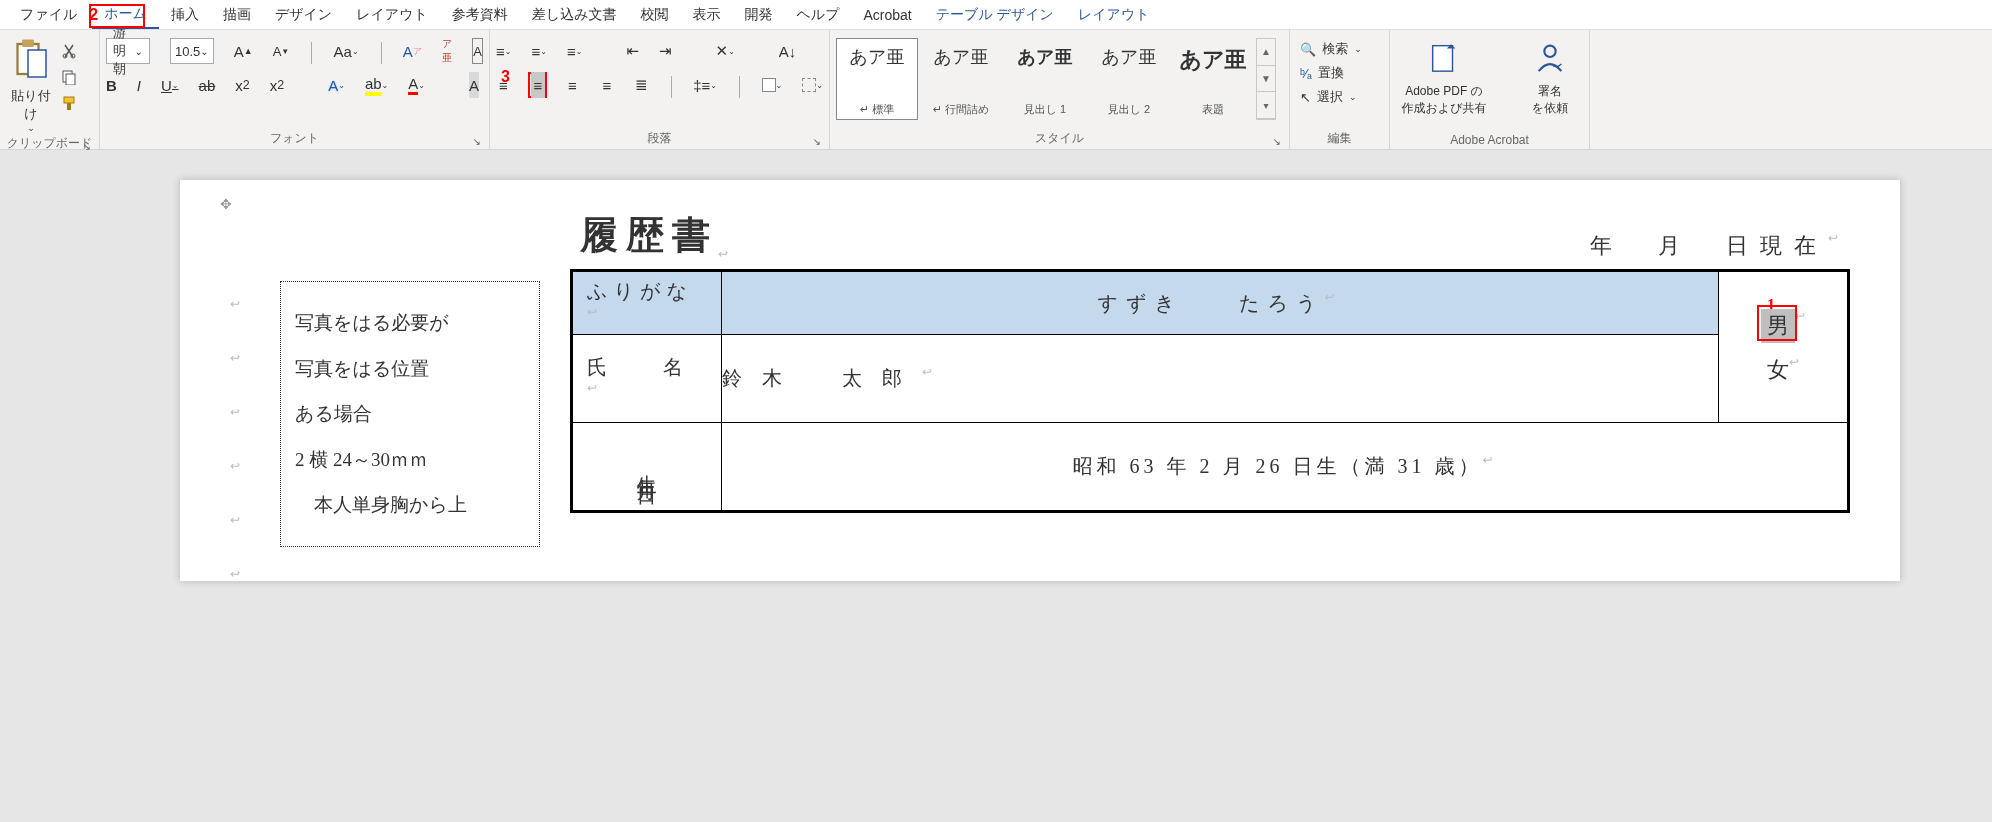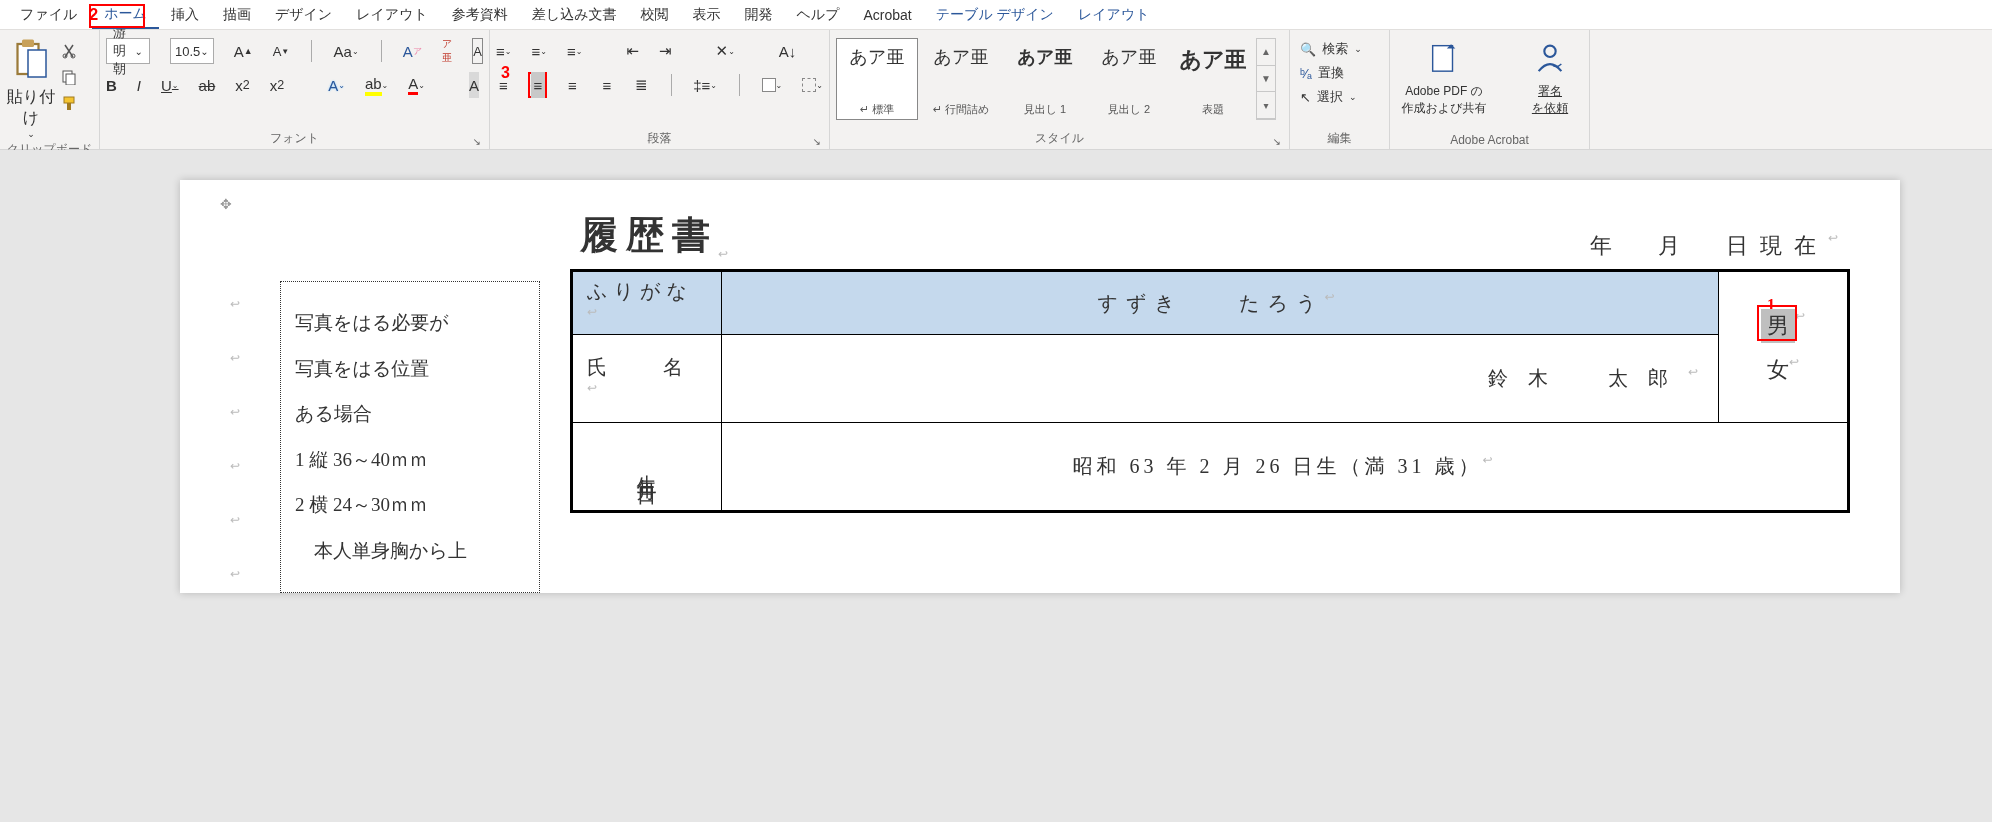--- a/index.html
+++ b/index.html
@@ -19,21 +19,21 @@
   .group-body { flex: 1; display: flex; align-items: flex-start; gap: 4px; }
   
   
   .clipboard { display: flex; gap: 4px; align-items: flex-start; padding-top:4px; }
   .paste-btn { text-align: center; width: 50px; }
   .paste-btn .icon { width: 36px; height: 42px; margin: 0 auto 4px; }
   .clip-side { display: flex; flex-direction: column; gap: 8px; padding-top:4px;}
   .small-icon { width: 18px; height: 18px; display:flex; align-items:center; justify-content:center;}
   
   
-  .row { display: flex; gap: 20px; align-items: center; }
+  .row { display: flex; gap: 20px; align-items: flex-end; }
   .font-name { width: 120px; height: 26px; border: 1px solid #ababab; background: #fff; padding: 0 6px; font-size: 13px; display:flex; align-items:center; justify-content:space-between;}
   .font-size { width: 48px; height: 26px; border: 1px solid #ababab; background: #fff; padding: 0 4px; font-size: 13px; display:flex; align-items:center; justify-content:space-between;}
   .btn-sq { width: 26px; height: 26px; display: flex; align-items:center; justify-content:center; font-size:15px; cursor:pointer; }
   .sep { width:1px; height:22px; background:#ababab; margin:0 2px;}
   .two-rows { display:flex; flex-direction:column; gap:8px; padding-top:4px;}
   
   
   .styles-gallery { display:flex; gap:2px; align-items:stretch; height: 86px; padding-top:4px;}
   .style-item { width:82px; border:1px solid transparent; text-align:center; padding:6px 4px 2px; font-size:12px; cursor:pointer; display:flex; flex-direction:column; justify-content:space-between;}
   .style-item.selected { border:1px solid #888; background:#fff;}
@@ -59,21 +59,21 @@
   
   .main-wrap{display:flex; gap:30px; align-items:flex-start;}
   .photo-box{border:1px dotted #333; width:260px; padding:18px 14px; font-family:"Yu Mincho",serif; font-size:19px; line-height:2.4; margin-top:12px;}
   .side-par{width:20px; display:flex; flex-direction:column; gap:40px; color:#bbb; font-size:12px; padding-top:28px;}
   
   .form-table{border:3px solid #000; border-collapse:collapse; font-family:"Yu Mincho",serif; flex:1;}
   .form-table td{border:1px solid #000; padding:6px 14px; font-size:20px; vertical-align:middle;}
   .furigana-label{background:#c5d9ed; width:150px; font-size:20px; letter-spacing:6px;}
   .furigana-val{background:#c5d9ed; text-align:center; font-size:20px; letter-spacing:8px;}
   .name-label{letter-spacing:18px; width:150px;}
-  .name-val{text-align:right; font-size:42px; letter-spacing:20px; padding:30px 0 !important;}
+  .name-val{text-align:left; font-size:42px; letter-spacing:20px; padding:30px 0 !important;}
   .gender-cell{writing-mode:horizontal-tb; text-align:center; width:130px;}
   .gender-cell .male{background:#bfbfbf; padding:2px 6px; display:inline-block; font-size:22px;}
   .gender-cell .female{display:block; margin-top:12px; font-size:22px;}
   .birth-label{writing-mode:vertical-rl; text-align:center; letter-spacing:4px; padding:10px 4px !important; width:40px; line-height:1.2;}
   .birth-val{text-align:center; font-size:24px; letter-spacing:4px; padding:30px 0 !important; border-right:3px solid #000 !important;}
   .pmark{color:#bbb;font-size:12px;vertical-align:top;}
   
   
   .annot{position:absolute; border:2px solid #f00; }
   .annot-label{position:absolute; color:#f00; font-weight:bold; font-size:16px;}
@@ -105,21 +105,21 @@
 <div class="ribbon">
 
   <div class="group" style="width:100px;">
     <div class="group-body clipboard">
       <div class="paste-btn">
         <svg class="icon" viewBox="0 0 24 28">
             <rect x="3" y="4" width="14" height="20" fill="#fff" stroke="#9b7b3a" stroke-width="1.5"></rect>
             <rect x="6" y="1" width="8" height="5" rx="1" fill="#c8a15a"></rect>
             <rect x="10" y="8" width="12" height="18" fill="#fff" stroke="#2b579a"></rect>
           </svg>
-        <div style="font-size:16px;">貼り付け</div>
+        <div style="font-size:13px;">貼り付け</div>
         <div style="font-size:9px;">⌄</div>
       </div>
       <div class="clip-side">
         <div class="small-icon">
             <svg width="16" height="16" viewBox="0 0 16 16">
               <path d="M4 2 L12 14 M12 2 L4 14" stroke="#555" stroke-width="1.5"></path>
               <circle cx="4" cy="13" r="2" fill="none" stroke="#555"></circle>
               <circle cx="12" cy="13" r="2" fill="none" stroke="#555"></circle>
             </svg>
           </div>
@@ -286,21 +286,21 @@
           </svg>
         <div style="white-space:pre-line;">Adobe PDF の
 作成および共有</div>
       </div>
       <div class="big-btn" style="width:60px;">
         <svg class="bicon" viewBox="0 0 24 24">
             <circle cx="12" cy="8" r="4" fill="none" stroke="#2b579a" stroke-width="1.5"></circle>
             <path d="M4 22 q8 -10 16 0" fill="none" stroke="#2b579a" stroke-width="1.5"></path>
             <path d="M14 18 q3 2 6 -1" stroke="#2b579a" fill="none"></path>
           </svg>
-        <div style="white-space:pre-line;text-decoration:underline;">署名
+        <div style="white-space:pre-line;">署名
 を依頼</div>
       </div>
     </div>
     <div class="group-label">Adobe Acrobat</div>
   </div>
 </div>
 
 <div class="doc-area">
   <div class="page">
     <div class="anchor-mark">✥</div>
@@ -318,21 +318,20 @@
           <span>↩</span>
           <span>↩</span>
           <span>↩</span>
           <span>↩</span>
         </div>
 
       <div class="photo-box">
         <div>写真をはる必要が</div>
         <div>写真をはる位置</div>
         <div>ある場合</div>
-        <div>1 縦 36～40ｍｍ</div>
         <div>2 横 24～30ｍｍ</div>
         <div style="text-indent:1em;">本人単身胸から上</div>
       </div>
 
       <table class="form-table">
         <tbody>
             <tr>
           <td class="furigana-label"><span>ふりがな</span><span class="pmark">↩</span></td>
           <td class="furigana-val"><span>すずき　　たろう</span><span class="pmark">↩</span></td>
           <td class="gender-cell" rowspan="2" style="position:relative;">

